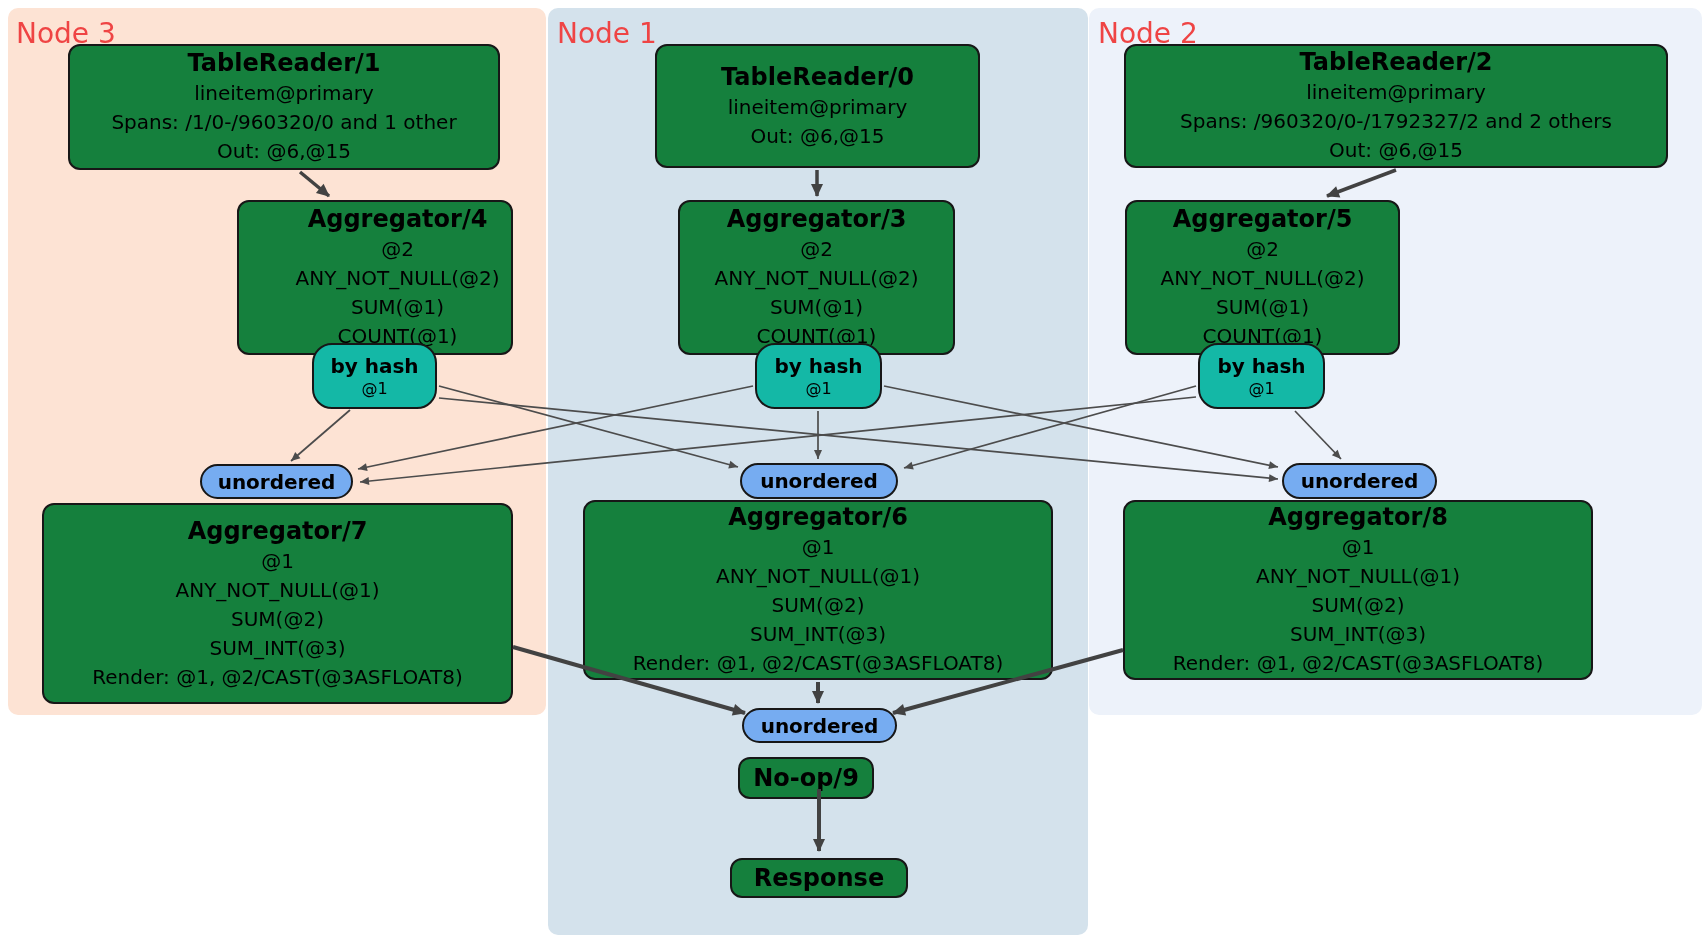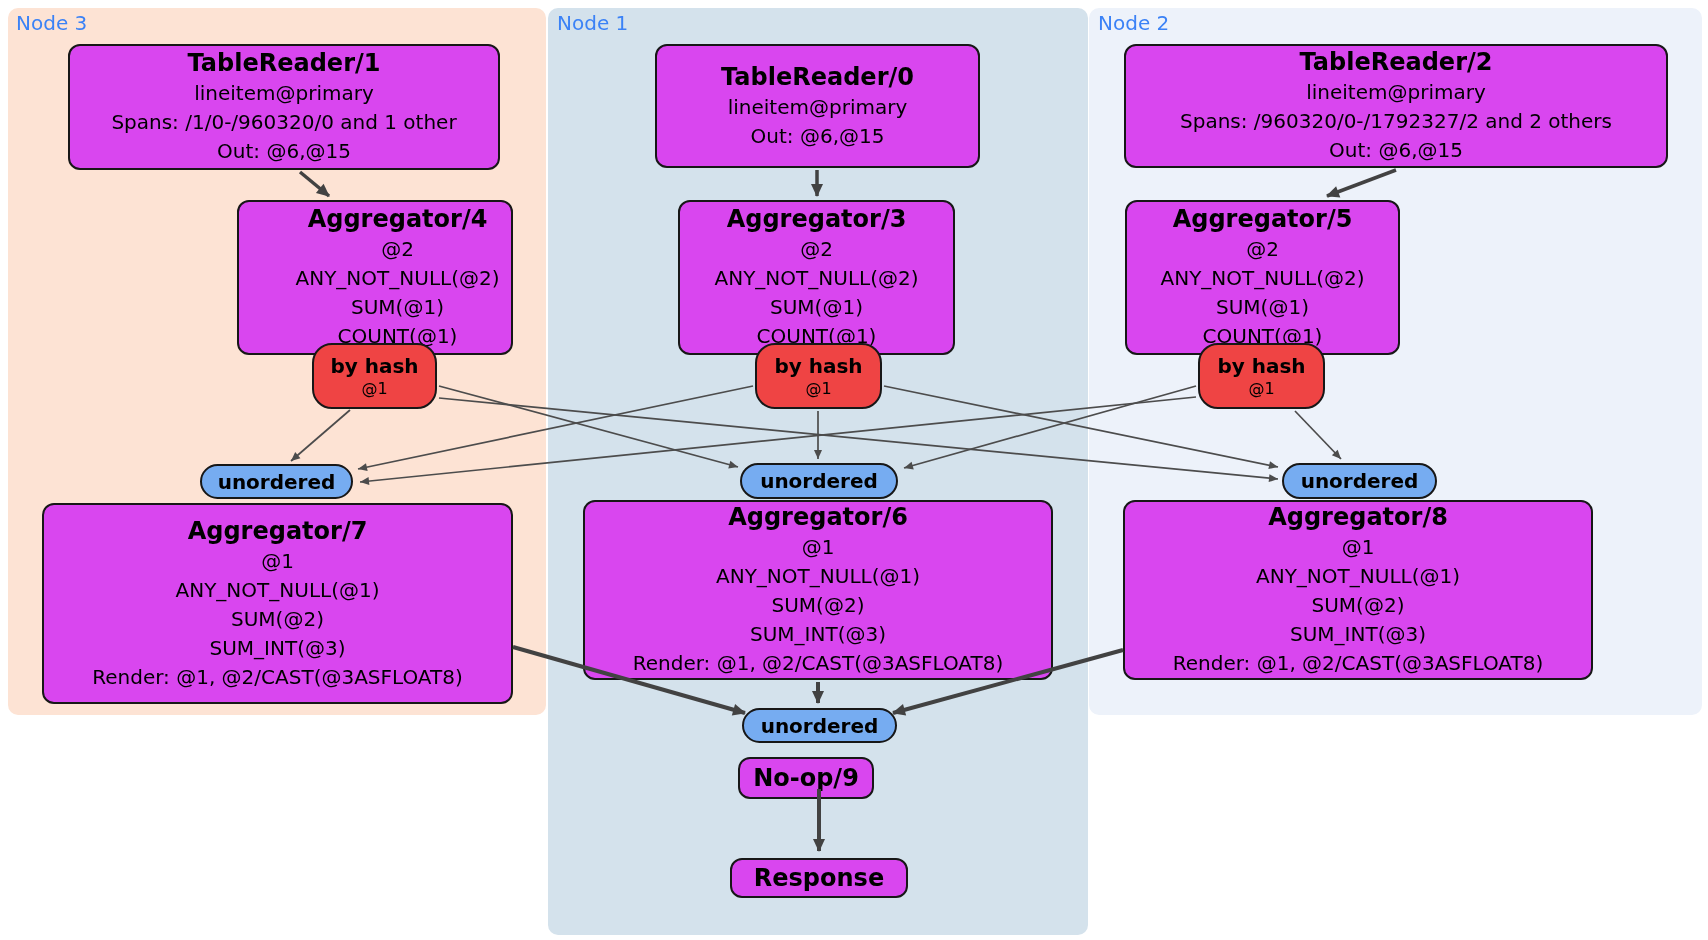--- a/index.html
+++ b/index.html
@@ -1,25 +1,25 @@
 <!DOCTYPE html>
 <html><head>
 <meta charset="utf-8">
 <style>
   html,body{margin:0;padding:0;background:#ffffff;}
   #stage{position:relative;width:1708px;height:940px;overflow:hidden;
          font-family:"DejaVu Sans","Liberation Sans",sans-serif;color:#000;}
   .region{position:absolute;border-radius:10px;z-index:1;}
-  .rlabel{position:absolute;z-index:2;font-size:20px;line-height:24px;color:#3b82f6;}
-  .box{position:absolute;background:#d946ef;border:2px solid #171717;border-radius:12px;
+  .rlabel{position:absolute;z-index:2;font-size:28px;line-height:24px;color:#ef4444;margin-top:11px;}
+  .box{position:absolute;background:#15803d;border:2px solid #171717;border-radius:12px;
        display:flex;flex-direction:column;align-items:center;justify-content:center;
        z-index:10;box-sizing:border-box;text-align:center;white-space:nowrap;}
   .box .bt{font-weight:bold;font-size:24px;line-height:31px;}
   .box .bl{font-size:20px;line-height:29px;}
-  .router{position:absolute;background:#ef4444;border:2px solid #171717;border-radius:20px;
+  .router{position:absolute;background:#14b8a6;border:2px solid #171717;border-radius:20px;
           z-index:15;display:flex;flex-direction:column;align-items:center;justify-content:center;
           box-sizing:border-box;text-align:center;}
   .router .rt{font-weight:bold;font-size:20px;line-height:25px;}
   .router .rd{font-size:16px;line-height:20px;}
   .sync{position:absolute;background:#76acf1;border:2px solid #171717;border-radius:19px;
         z-index:15;display:flex;align-items:center;justify-content:center;
         font-weight:bold;font-size:20px;box-sizing:border-box;}
   svg.edges{position:absolute;left:0;top:0;z-index:20;pointer-events:none;}
 </style>
 </head>

